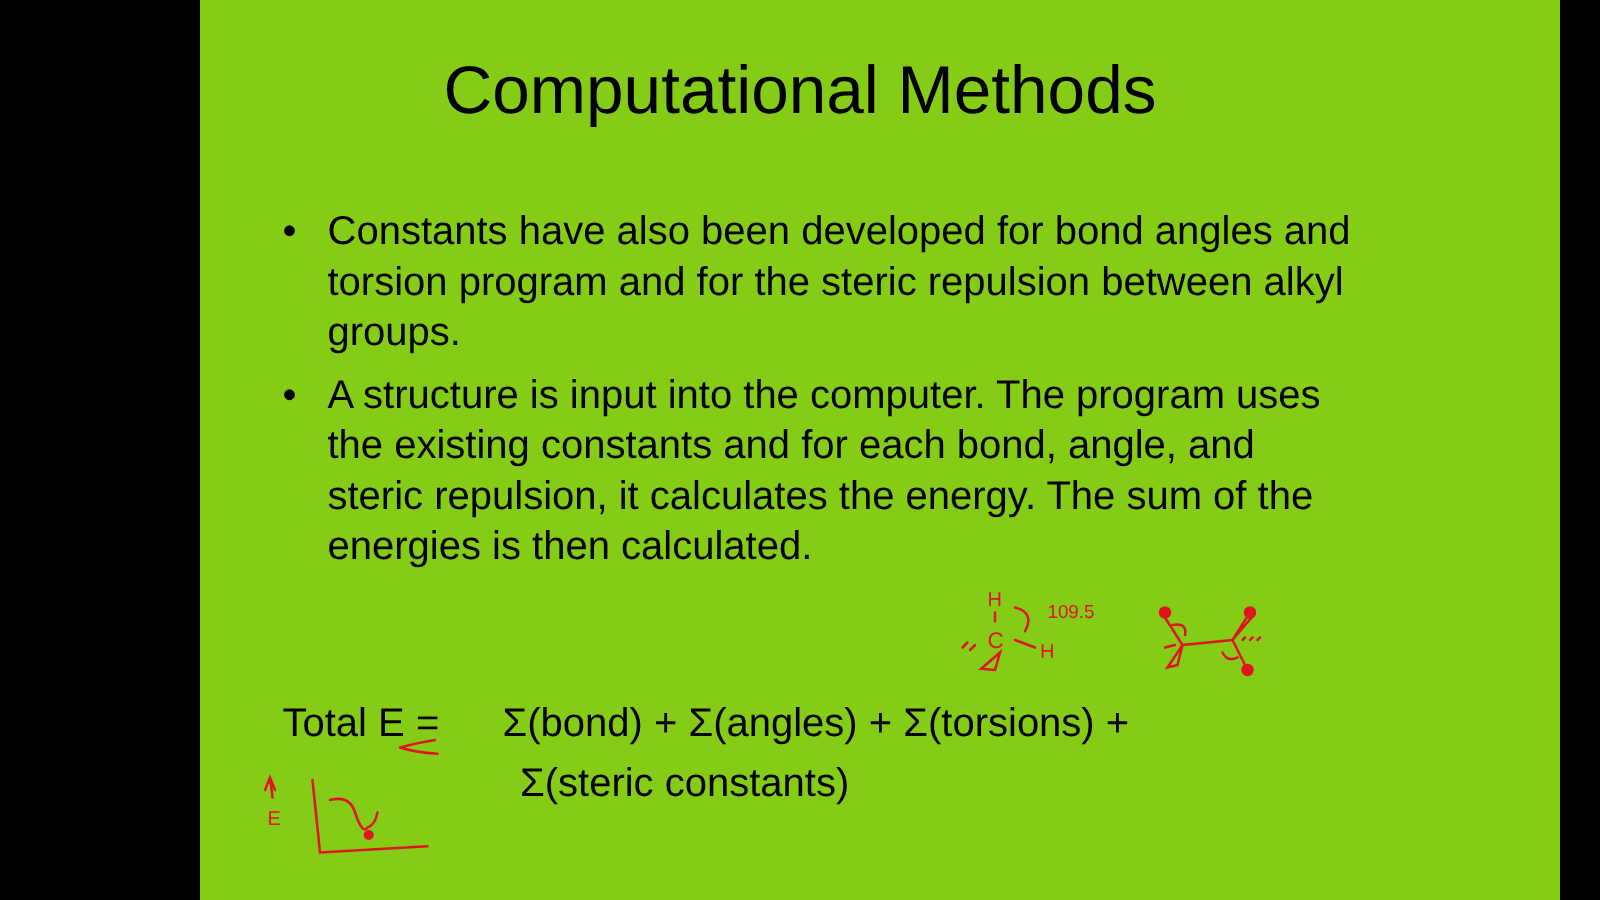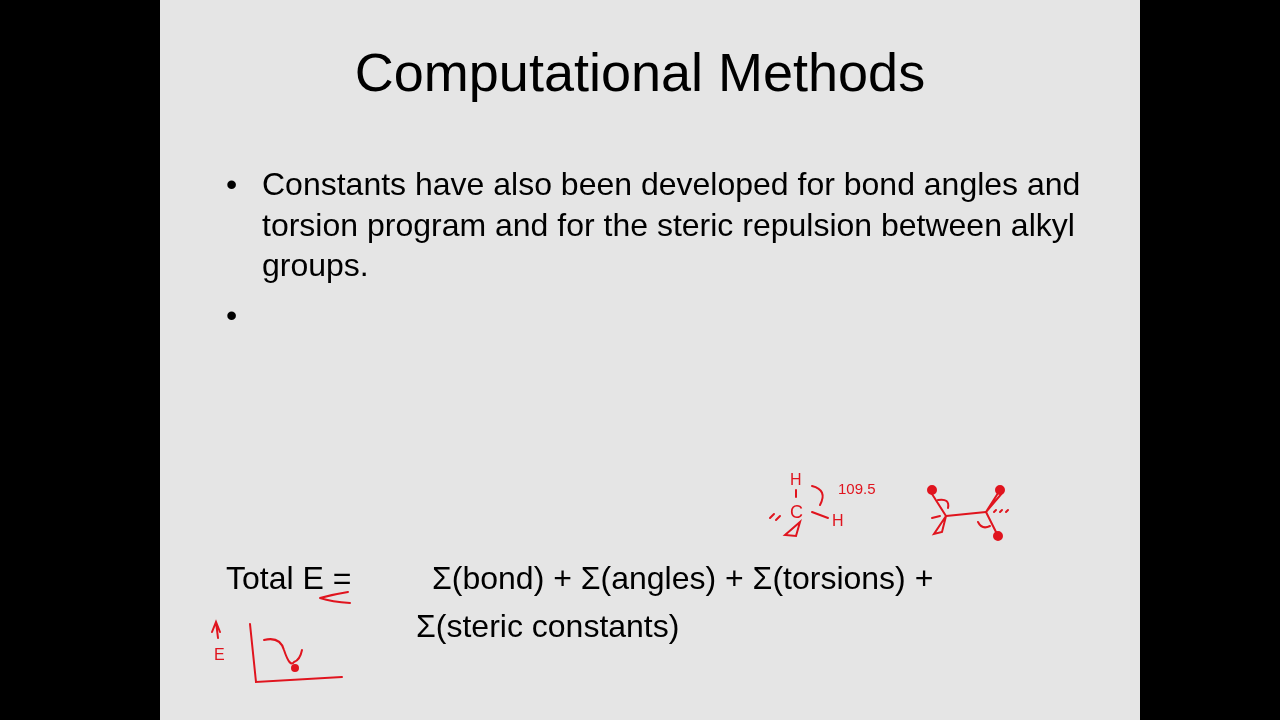--- a/index.html
+++ b/index.html
@@ -1,40 +1,41 @@
 <!DOCTYPE html>
 <html><head>
 <meta charset="utf-8">
 <style>
   html, body { margin:0; padding:0; }
   body { width:1280px; height:720px; background:#000; position:relative; overflow:hidden; font-family:"Liberation Sans", sans-serif; }
-  .slide { position:absolute; left:160px; top:0; width:980px; height:720px; background:#e5e5e5; }
+  .slide { position:absolute; left:160px; top:0; width:1088px; height:720px; background:#84cc16; }
   .title { position:absolute; left:0; top:40px; width:960px; text-align:center; font-size:54px; color:#000; line-height:64px; }
   .bullets { position:absolute; left:66px; top:164px; width:860px; }
   .bullet { position:relative; padding-left:36px; font-size:32px; line-height:40.5px; color:#000; margin-bottom:9px; }
   .bullet .dot { position:absolute; left:0; top:0; }
   .eq { position:absolute; left:66px; top:554px; font-size:32px; line-height:48px; color:#000; }
   .eq-label { position:absolute; left:0; top:0; white-space:nowrap; }
-  .eq-line1 { position:absolute; left:206px; top:0; white-space:nowrap; }
+  .eq-line1 { position:absolute; left:176px; top:0; white-space:nowrap; }
   .eq-line2 { position:absolute; left:190px; top:48px; white-space:nowrap; }
   .ink { position:absolute; left:0; top:0; width:960px; height:720px; pointer-events:none; }
 </style>
 </head>
 <body>
 
 <div class="slide">
   <div class="title">Computational Methods</div>
 
   <div class="bullets">
     <div class="bullet">
       <span class="dot">•</span>
       <span>Constants have also been developed for bond angles and torsion program and for the steric repulsion between alkyl groups.</span>
     </div>
     <div class="bullet">
       <span class="dot">•</span>
+      <span>A structure is input into the computer.  The program uses the existing constants and for each bond, angle, and steric repulsion, it calculates the energy.  The sum of the energies is then calculated.</span>
     </div>
   </div>
 
   <div class="eq">
     <span class="eq-label">Total E =</span>
     <span class="eq-line1">Σ(bond) + Σ(angles) + Σ(torsions) +</span>
     <span class="eq-line2">Σ(steric constants)</span>
   </div>
 
   <svg class="ink" viewBox="0 0 960 720" fill="none" stroke="#e0141e" stroke-width="2" stroke-linecap="round">

